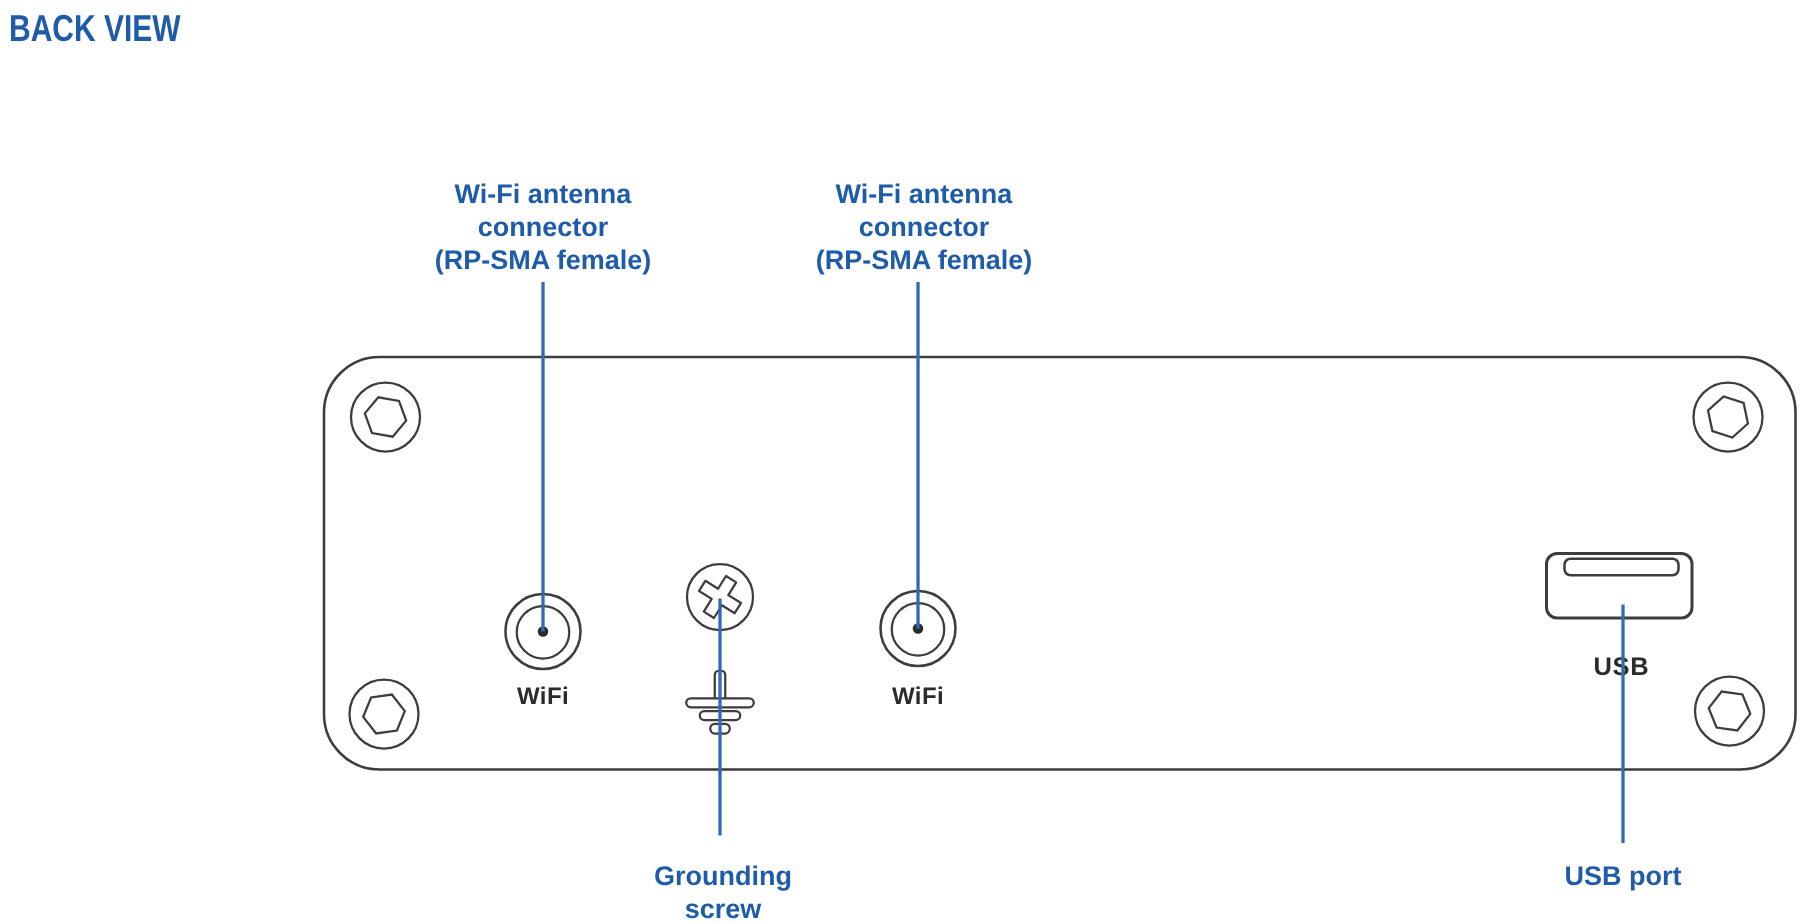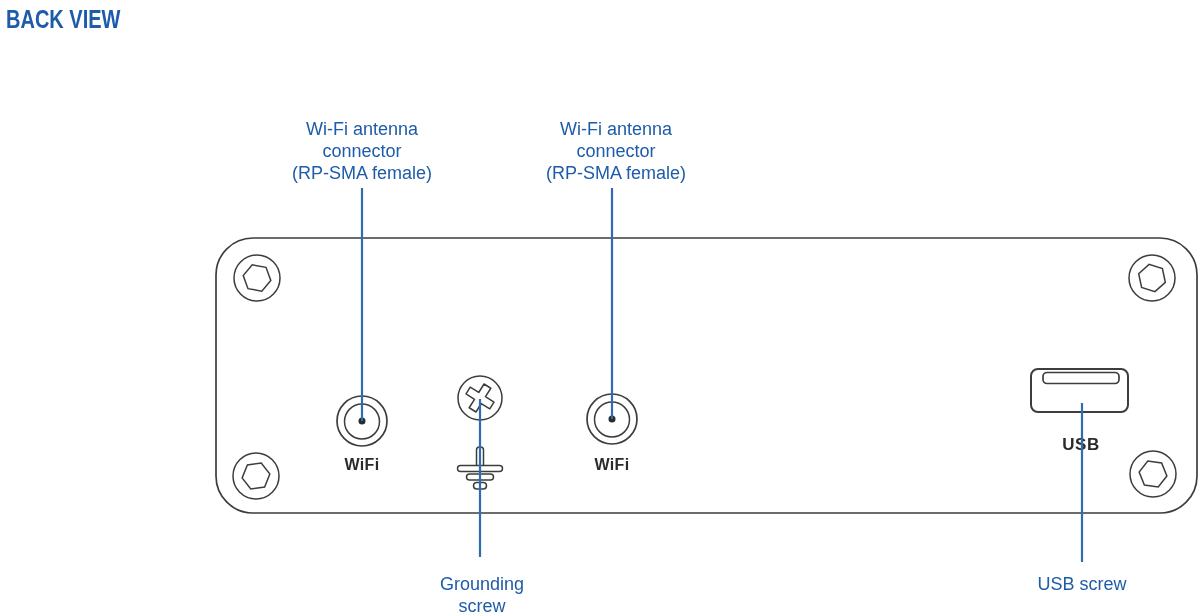--- a/index.html
+++ b/index.html
@@ -31,21 +31,21 @@
   .outline{stroke:var(--outline);fill:#ffffff;}
   .thin{stroke-width:1.5px;}
   .med{stroke-width:1.7px;}
   .thick{stroke-width:2px;}
   .nofill{fill:none;}
   .dot{fill:var(--label_dark);stroke:none;}
   .leader{stroke:var(--leader);stroke-width:2.2px;fill:none;}
   .ann{
     position:absolute;z-index:2;
     color:var(--accent);
-    font-size:18px;line-height:22px;font-weight:400;
+    font-size:18px;line-height:22px;font-weight:700;
     text-align:center;white-space:pre-line;
     transform:translateX(-50%);
   }
   .panel-label{
     position:absolute;z-index:2;
     color:var(--label_dark);
     font-weight:bold;text-align:center;white-space:nowrap;
     transform:translateX(-50%);
   }
   .panel-label.wifi{font-size:16px;letter-spacing:0.3px;text-align:right;}
@@ -109,21 +109,21 @@
   </svg>
 
   <div class="ann" style="left:362px;top:118px;">Wi-Fi antenna
 connector
 (RP-SMA female)</div>
   <div class="ann" style="left:616px;top:118px;">Wi-Fi antenna
 connector
 (RP-SMA female)</div>
   <div class="ann" style="left:482px;top:573px;">Grounding
 screw</div>
-  <div class="ann" style="left:1082px;top:573px;">USB screw</div>
+  <div class="ann" style="left:1082px;top:573px;">USB port</div>
 
   <div class="panel-label wifi" style="left:362px;top:456px;">WiFi</div>
   <div class="panel-label wifi" style="left:612px;top:456px;">WiFi</div>
   <div class="panel-label usb" style="left:1081px;top:435px;">USB</div>
 
   <svg class="leader-svg" width="1200" height="615" viewBox="0 0 1200 615">
     <line x1="362" y1="188" x2="362" y2="421" class="leader"></line>
     <line x1="612" y1="188" x2="612" y2="419" class="leader"></line>
     <line x1="480" y1="399" x2="480" y2="557" class="leader"></line>
     <line x1="1082" y1="403" x2="1082" y2="562" class="leader"></line>

